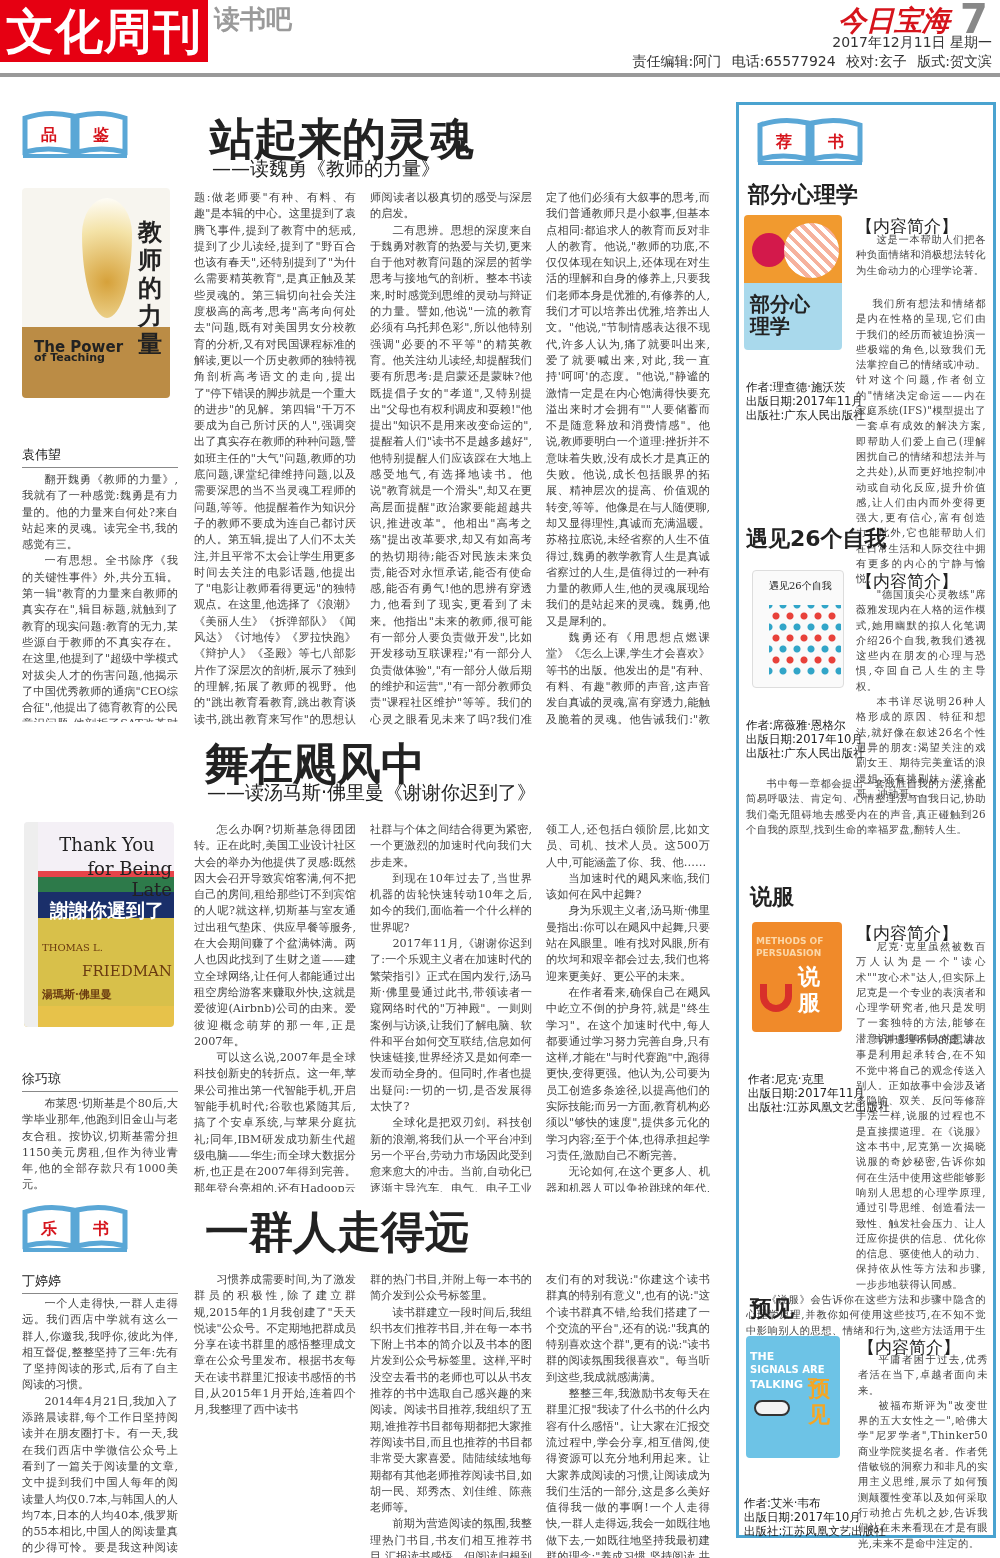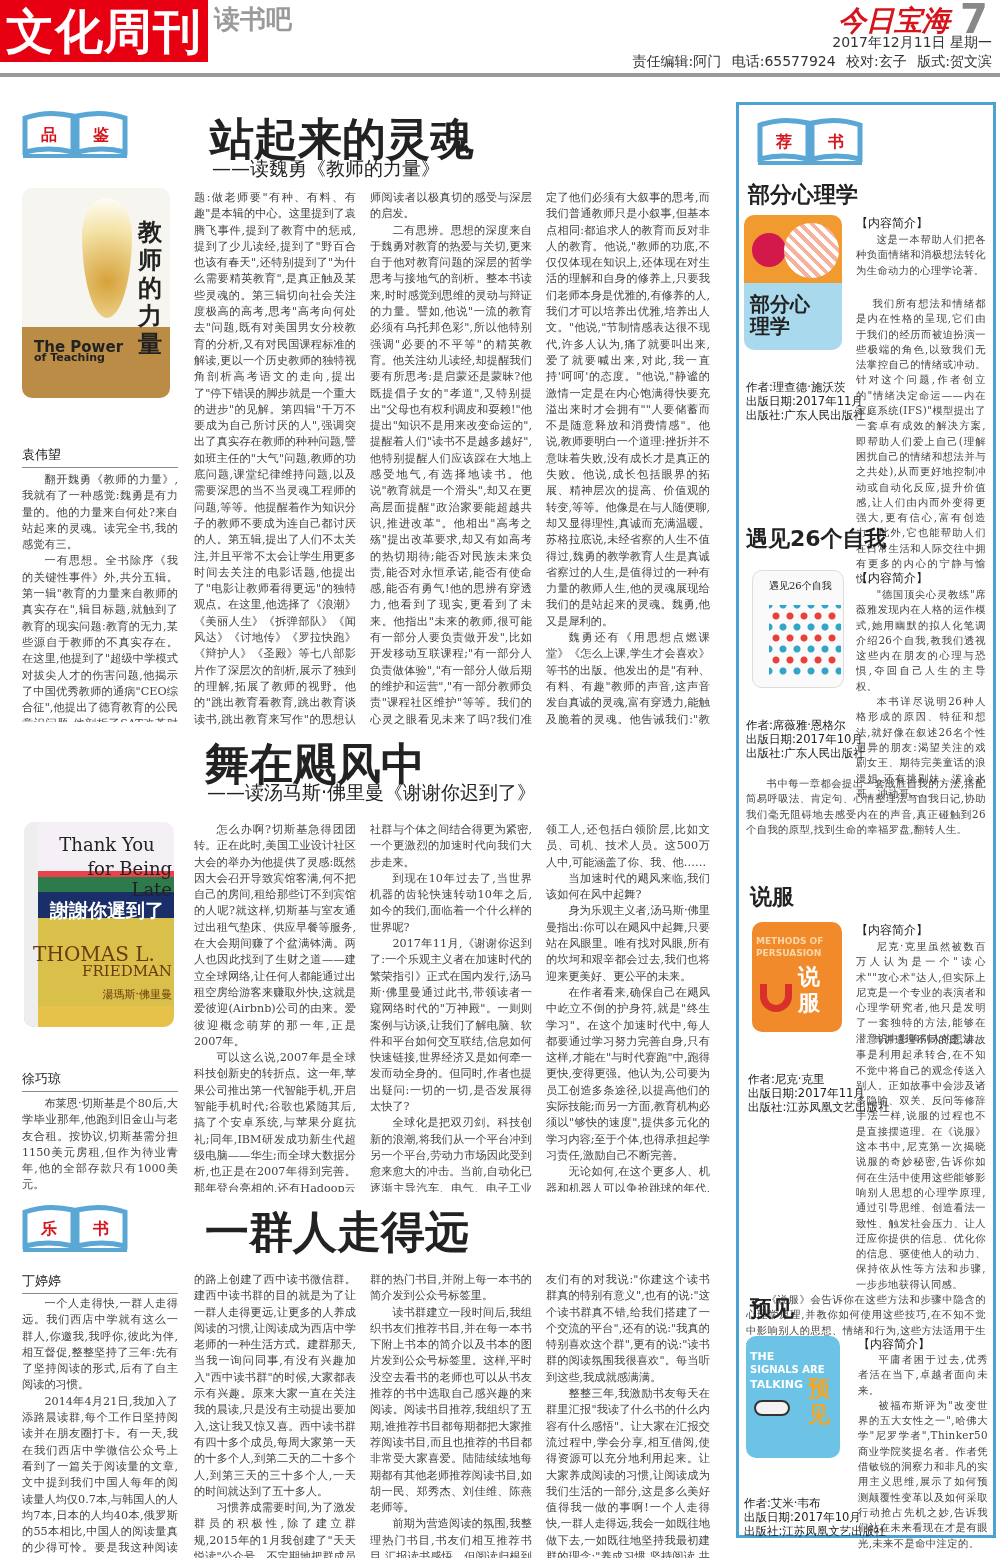--- a/index.html
+++ b/index.html
@@ -13,25 +13,25 @@
 .credits{right:8px;top:53px;font-family:"DejaVu Sans",sans-serif;font-size:14px;color:#333;word-spacing:6px}
 .rule{left:0;top:73px;width:1000px;height:4px;background:#999}
 .badge{width:110px;height:50px}
 .badge svg{width:110px;height:50px}
 .headline{font-family:"DejaVu Sans",sans-serif;font-weight:bold;color:#222;white-space:nowrap}
 .subhead{font-family:"DejaVu Sans",sans-serif;color:#222;white-space:nowrap}
 .col{font-size:11.2px;line-height:16.3px;color:#444;text-align:justify;overflow:hidden}
 .col p{text-indent:2em}
 .col p.cont{text-indent:0}
 .author{font-family:Liberation Serif, serif;font-size:13px;color:#222;border-bottom:1px solid #888;padding-bottom:3px}
-.cover{border-radius:10px;overflow:hidden}
+.cover{border-radius:4px;overflow:hidden}
 .rec-box{left:736px;top:102px;width:260px;height:1436px;border:3px solid #4aa3d0}
 .rec-title{font-family:"DejaVu Sans",sans-serif;font-weight:bold;font-size:22px;color:#222;white-space:nowrap}
 .rec-meta{font-family:"DejaVu Sans",sans-serif;font-size:11.5px;line-height:14px;color:#222}
-.rec-intro-h{font-family:Liberation Mono, monospace;font-size:12px;color:#222}
+.rec-intro-h{font-family:Liberation Mono, monospace;font-size:17px;color:#222}
 .rec-text{font-size:10.3px;line-height:15.3px;color:#444;text-align:justify;letter-spacing:0.4px}
 .rec-text p{text-indent:2em}
 </style>
 </head>
 <body>
 
 <div class="abs mast-red">文化周刊</div>
 <div class="abs mast-sub">读书吧</div>
 <div class="abs logo">今日宝海</div>
 <div class="abs pageno">7</div>
@@ -77,23 +77,23 @@
 </div>
 
 <div class="abs headline" style="left:205px;top:735px;font-size:44px">舞在飓风中</div>
 <div class="abs subhead" style="left:207px;top:780px;font-size:19px">——读汤马斯·佛里曼《谢谢你迟到了》</div>
 
 <div class="abs cover" style="left:24px;top:822px;width:150px;height:205px;background:linear-gradient(#f4f0f6 0 24%,#e6444a 24% 27%,#2d7a4a 27% 34%,#1a2f6a 34% 47%,#d8c04a 47% 90%,#e7c24a 90%)">
   <div style="position:absolute;left:0;top:0;width:14px;height:205px;background:#eee"></div>
   <div style="position:absolute;left:18px;width:130px;top:12px;text-align:center;font-size:18px;color:#222">Thank You</div>
   <div style="position:absolute;left:18px;width:130px;top:36px;text-align:right;font-size:18px;color:#222">for Being Late</div>
   <div style="position:absolute;left:18px;width:130px;top:76px;text-align:center;font-size:19px;color:#fff;font-weight:bold">謝謝你遲到了</div>
-  <div style="position:absolute;left:5px;width:130px;top:120px;text-align:center;font-size:20px;color:#6a3a10">THOMAS L.</div>
+  <div style="position:absolute;left:18px;width:130px;top:120px;text-align:left;font-size:10px;color:#6a3a10">THOMAS L.</div>
   <div style="position:absolute;left:18px;width:130px;top:140px;text-align:right;font-size:15px;color:#6a3a10">FRIEDMAN</div>
-  <div style="position:absolute;left:18px;width:130px;top:165px;text-align:right;font-size:11px;color:#6a3a10;font-weight:normal">湯瑪斯·佛里曼</div>
+  <div style="position:absolute;left:18px;width:130px;top:165px;text-align:left;font-size:11px;color:#6a3a10;font-weight:bold">湯瑪斯·佛里曼</div>
 </div>
 <div class="abs author" style="left:22px;top:1070px;width:156px">徐巧琼</div>
 <div class="abs col" style="left:22px;top:1096px;width:156px;height:100px">
   <p>布莱恩·切斯基是个80后,大学毕业那年,他跑到旧金山与老友合租。按协议,切斯基需分担1150美元房租,但作为待业青年,他的全部存款只有1000美元。</p>
 </div>
 <div class="abs col" style="left:194px;top:822px;width:162px;height:370px">
   <p>怎么办啊?切斯基急得团团转。正在此时,美国工业设计社区大会的举办为他提供了灵感:既然因大会召开导致宾馆客满,何不把自己的房间,租给那些订不到宾馆的人呢?就这样,切斯基与室友通过出租气垫床、供应早餐等服务,在大会期间赚了个盆满钵满。两人也因此找到了生财之道——建立全球网络,让任何人都能通过出租空房给游客来赚取外快,这就是爱彼迎(Airbnb)公司的由来。爱彼迎概念萌芽的那一年,正是2007年。</p>
   <p>可以这么说,2007年是全球科技创新史的转折点。这一年,苹果公司推出第一代智能手机,开启智能手机时代;谷歌也紧随其后,搞了个安卓系统,与苹果分庭抗礼;同年,IBM研发成功新生代超级电脑——华生;而全球大数据分析,也正是在2007年得到完善。那年登台亮相的,还有Hadoop云端运算平台、推特、kindle电子书……2007年,真是举足轻重的一年啊。</p>
 
 </div>
@@ -122,21 +122,20 @@
 </div>
 <div class="abs headline" style="left:205px;top:1203px;font-size:44px">一群人走得远</div>
 
 <div class="abs author" style="left:22px;top:1272px;width:156px">丁婷婷</div>
 <div class="abs col" style="left:22px;top:1296px;width:156px;height:262px">
   <p>一个人走得快,一群人走得远。我们西店中学就有这么一群人,你邀我,我呼你,彼此为伴,相互督促,整整坚持了三年:先有了坚持阅读的形式,后有了自主阅读的习惯。</p>
   <p>2014年4月21日,我加入了添路晨读群,每个工作日坚持阅读并在朋友圈打卡。有一天,我在我们西店中学微信公众号上看到了一篇关于阅读量的文章,文中提到我们中国人每年的阅读量人均仅0.7本,与韩国人的人均7本,日本的人均40本,俄罗斯的55本相比,中国人的阅读量真的少得可怜。要是我这种阅读的行动能够影响大家——让大家主动加入晨读群,一起晨读,通过教师阅读,带动学生阅读,从而带动整个社会,那该多好!</p>
 
 </div>
 <div class="abs col" style="left:194px;top:1272px;width:162px;height:286px">
-  <p class="cont">的路上创建了西中读书微信群。建西中读书群的目的就是为了让一群人走得更远,让更多的人养成阅读的习惯,让阅读成为西店中学老师的一种生活方式。建群那天,当我一询问同事,有没有兴趣加入"西中读书群"的时候,大家都表示有兴趣。原来大家一直在关注我的晨读,只是没有主动提出要加入,这让我又惊又喜。西中读书群有四十多个成员,每周大家第一天的十多个人,到第二天的二十多个人,到第三天的三十多个人,一天的时间就达到了五十多人。</p>
   <p>习惯养成需要时间,为了激发群员的积极性,除了建立群规,2015年的1月我创建了"天天悦读"公众号。不定期地把群成员分享在读书群里的感悟整理成文章在公众号里发布。根据书友每天在读书群里汇报读书感悟的书目,从2015年1月开始,连着四个月,我整理了西中读书</p>
 </div>
 <div class="abs col" style="left:370px;top:1272px;width:162px;height:286px">
   <p class="cont">群的热门书目,并附上每一本书的简介发到公众号标签里。</p>
   <p>读书群建立一段时间后,我组织书友们推荐书目,并在每一本书下附上书本的简介以及书本的图片发到公众号标签里。这样,平时没空去看书的老师也可以从书友推荐的书中选取自己感兴趣的来阅读。阅读书目推荐,我组织了五期,谁推荐书目都每期都把大家推荐阅读书目,而且也推荐的书目都非常受大家喜爱。陆陆续续地每期都有其他老师推荐阅读书目,如胡一民、郑秀杰、刘佳维、陈燕老师等。</p>
   <p>前期为营造阅读的氛围,我整理热门书目,书友们相互推荐书目,汇报读书感悟。但阅读归根到底还是个性阅读,还得根据自己的兴趣和需要。当大家都养成了阅读的习惯,也就不需要我再整理热门书目,书友们也不需要去阅读推荐的书目了。书</p>
 </div>
 <div class="abs col" style="left:546px;top:1272px;width:164px;height:286px">
   <p class="cont">友们有的对我说:"你建这个读书群真的特别有意义",也有的说:"这个读书群真不错,给我们搭建了一个交流的平台",还有的说:"我真的特别喜欢这个群",更有的说:"读书群的阅读氛围我很喜欢"。每当听到这些,我成就感满满。</p>
   <p>整整三年,我激励书友每天在群里汇报"我读了什么书的什么内容有什么感悟"。让大家在汇报交流过程中,学会分享,相互借阅,使得资源可以充分地利用起来。让大家养成阅读的习惯,让阅读成为我们生活的一部分,这是多么美好值得我一做的事啊!一个人走得快,一群人走得远,我会一如既往地做下去,一如既往地坚持我最初建群的理念:"养成习惯,坚持阅读,共同交流,共同进步。"</p>

